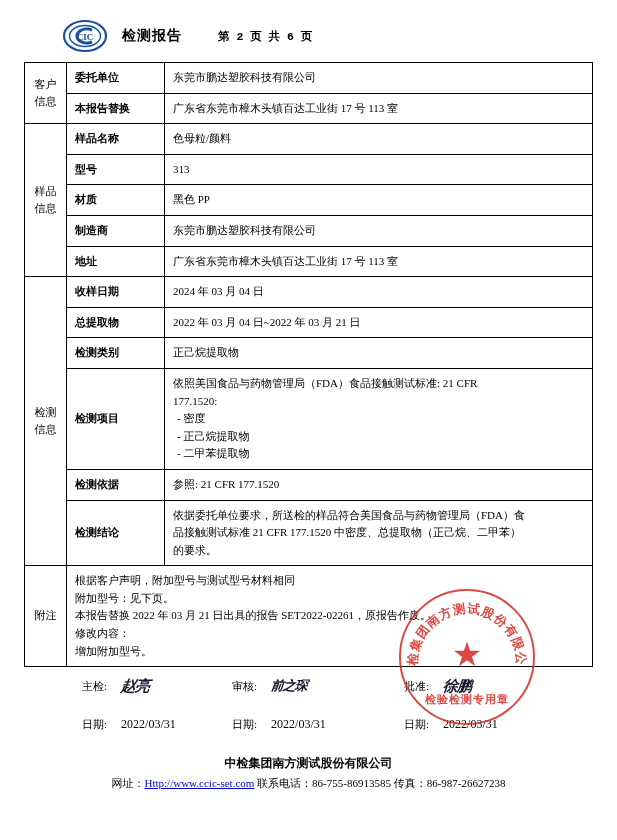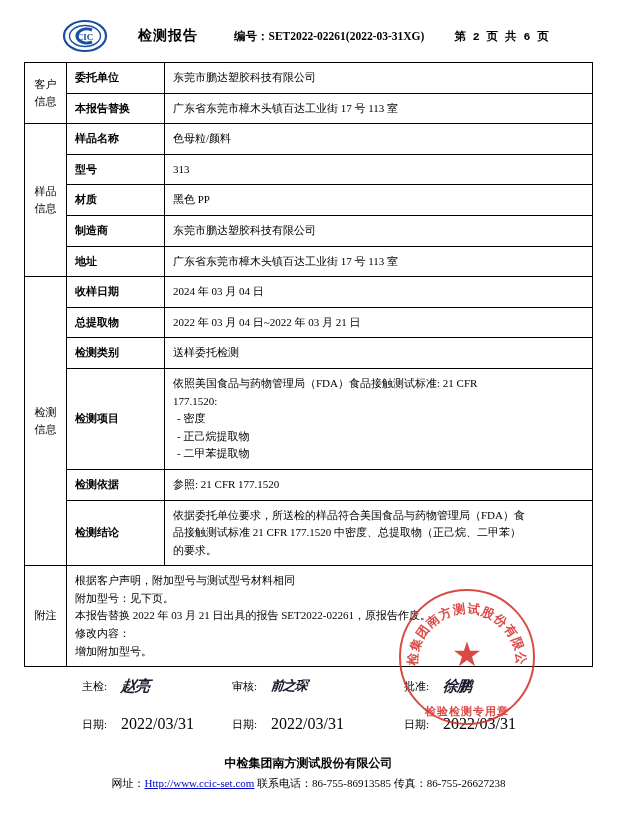--- a/index.html
+++ b/index.html
@@ -40,21 +40,20 @@
     position: relative;
     flex: 0 0 auto;
   }
   .logo svg { display:block; }
   .header-title {
     font-size: 14px;
     font-weight: bold;
     letter-spacing: 1px;
     margin-right: 36px;
     white-space: nowrap;
-    margin-left: 16px;
   }
   .header-no {
     font-size: 11.5px;
     font-weight: bold;
     white-space: nowrap;
     margin-right: 30px;
   }
   .header-page {
     font-size: 11.5px;
     font-weight: bold;
@@ -117,21 +116,21 @@
     align-items: center;
     height: 38px;
     padding-left: 58px;
     box-sizing: border-box;
     text-align: right;
   }
   .sign-cellA { width: 150px; display:flex; align-items:center; }
   .sign-cellB { width: 172px; display:flex; align-items:center; }
   .sign-cellC { width: 180px; display:flex; align-items:center; }
   .sign-label { font-size: 11px; margin-right: 14px; white-space: nowrap; }
-  .sign-value { font-size: 16px; }
+  .sign-value { font-size: 12px; }
   .sign-script {
     font-family: "Liberation Serif", serif;
     font-style: italic;
     font-weight: bold;
     font-size: 15px;
     color: #1a1a2e;
     transform: skewX(-6deg);
     letter-spacing: -1px;
   }
   .sign-script.blue { color:#14142b; }
@@ -159,21 +158,21 @@
     line-height: 1;
     color: #d4322c;
   }
   .stamp .arc {
     position: absolute;
     left: 0; top: 0; width: 100%; height: 100%;
   }
   .stamp .bottom-text {
     position: absolute;
     left: 50%;
-    bottom: 4px;
+    bottom: 16px;
     transform: translateX(-50%);
     font-size: 11px;
     letter-spacing: 1px;
     white-space: nowrap;
     font-weight: bold;
   }
   .stamp svg text {
     font-family: "Liberation Serif", serif;
     font-size: 12.5px;
     font-weight: bold;
@@ -206,21 +205,20 @@
   <div class="header">
     <div class="logo">
       <svg width="46" height="34" viewBox="0 0 46 34">
         <ellipse cx="23" cy="17" rx="21" ry="15" fill="none" stroke="#1a4fa0" stroke-width="2.2"></ellipse>
         <ellipse cx="23" cy="17" rx="15.5" ry="10.5" fill="none" stroke="#1a4fa0" stroke-width="1.4"></ellipse>
         <path d="M30 11 A 10 7 0 1 0 30 23" fill="none" stroke="#1a4fa0" stroke-width="3"></path>
         <text x="23" y="21" text-anchor="middle" font-family="Liberation Serif, serif" font-size="9" font-weight="bold" fill="#1a4fa0">CIC</text>
       </svg>
     </div>
     <div class="header-title">检测报告</div>
-    <div class="header-no"><span>编号：</span><span>SET2022-02261(2022-03-31XG)</span></div>
     <div class="header-page">第 2 页 共 6 页</div>
   </div>
 
   <table class="main">
     <colgroup>
       <col style="width:42px">
       <col style="width:98px">
       <col>
     </colgroup>
     <tbody>
@@ -270,21 +268,21 @@
         </td>
         <td class="field-label">收样日期</td>
         <td class="field-value">2024 年 03 月 04 日</td>
       </tr>
       <tr>
         <td class="field-label">总提取物</td>
         <td class="field-value">2022 年 03 月 04 日~2022 年 03 月 21 日</td>
       </tr>
       <tr>
         <td class="field-label">检测类别</td>
-        <td class="field-value">送样委托检测</td>
+        <td class="field-value">正己烷提取物</td>
       </tr>
       <tr>
         <td class="field-label">检测项目</td>
         <td class="field-value multi-line">
           <div>依照美国食品与药物管理局（FDA）食品接触测试标准: 21 CFR</div>
           <div>177.1520:</div>
           <div class="indent-item">- 密度</div>
           <div class="indent-item">- 正己烷提取物</div>
           <div class="indent-item">- 二甲苯提取物</div>
         </td>
@@ -357,17 +355,17 @@
         <span class="sign-label">日期:</span>
         <span class="sign-value">2022/03/31</span>
       </div>
     </div>
   </div>
 
   <div class="footer">
     <div class="f-title footer-line">中检集团南方测试股份有限公司</div>
     <div class="footer-line">
       <span>网址：</span><a href="#">Http://www.ccic-set.com</a>
-      <span>联系电话：86-755-86913585 传真：86-755-26627238</span>
+      <span>联系电话：86-755-86913585 传真：86-987-26627238</span>
     </div>
   </div>
 
 </div>
 
 </body></html>

